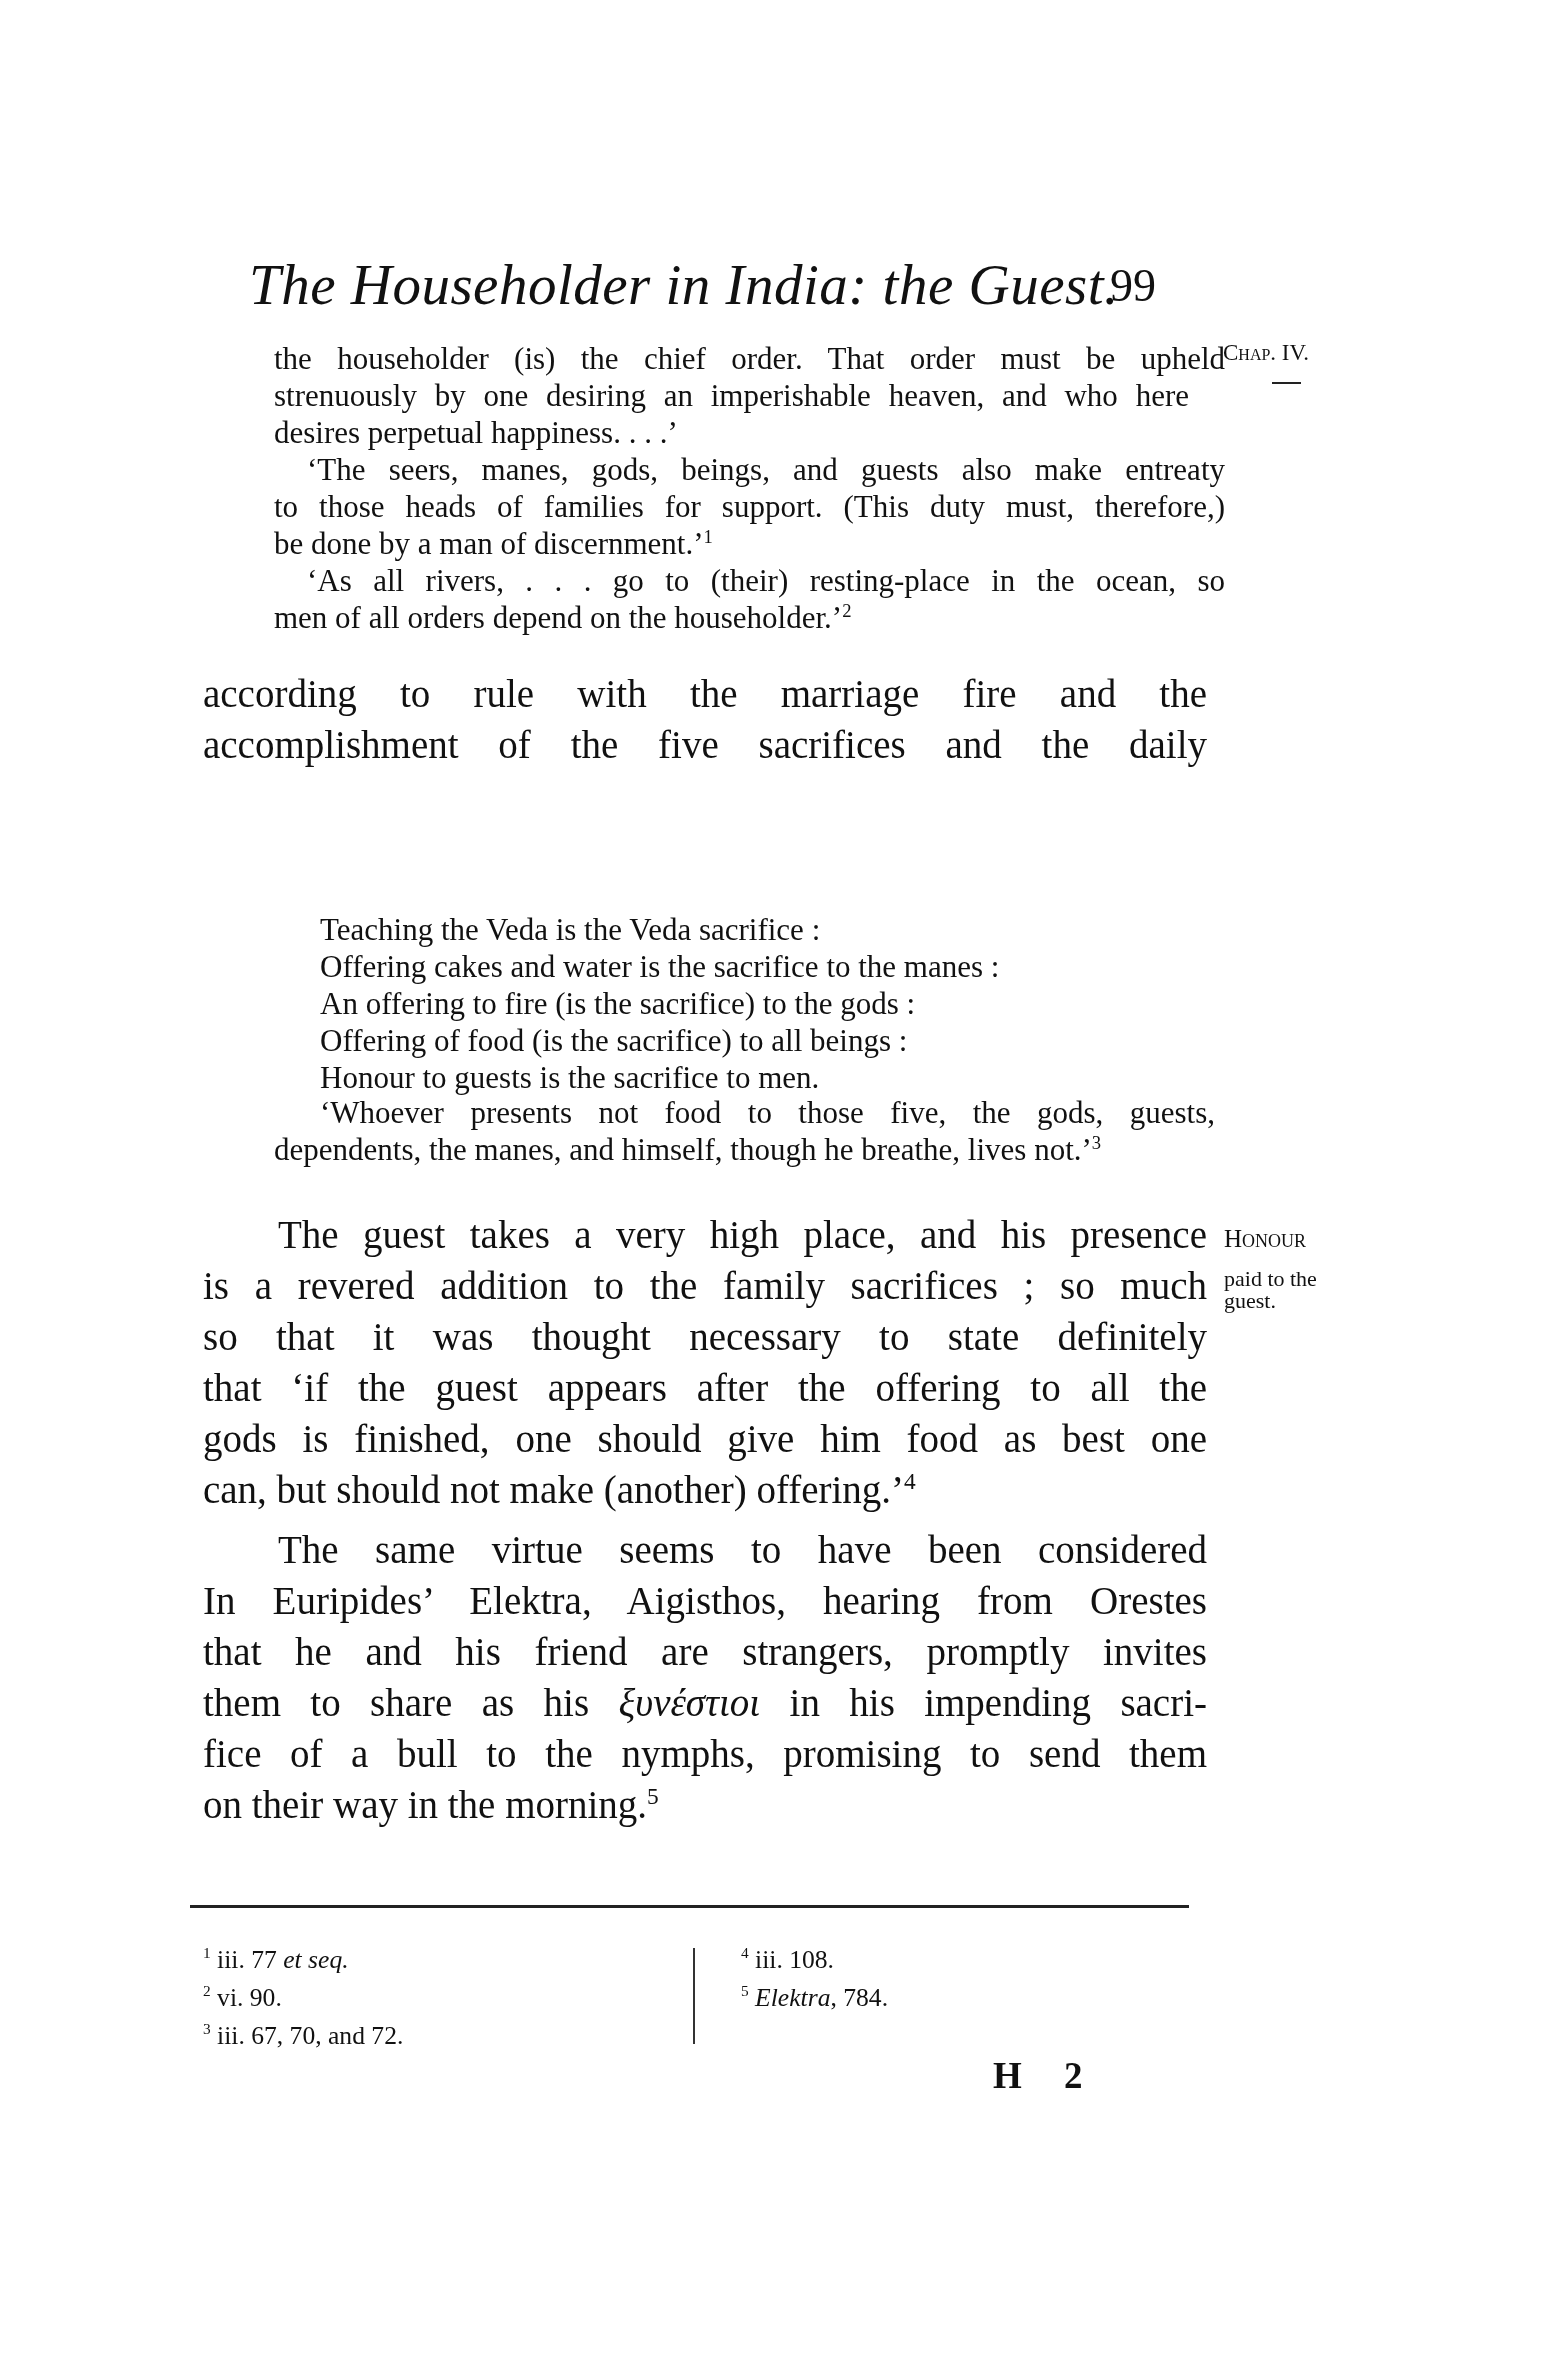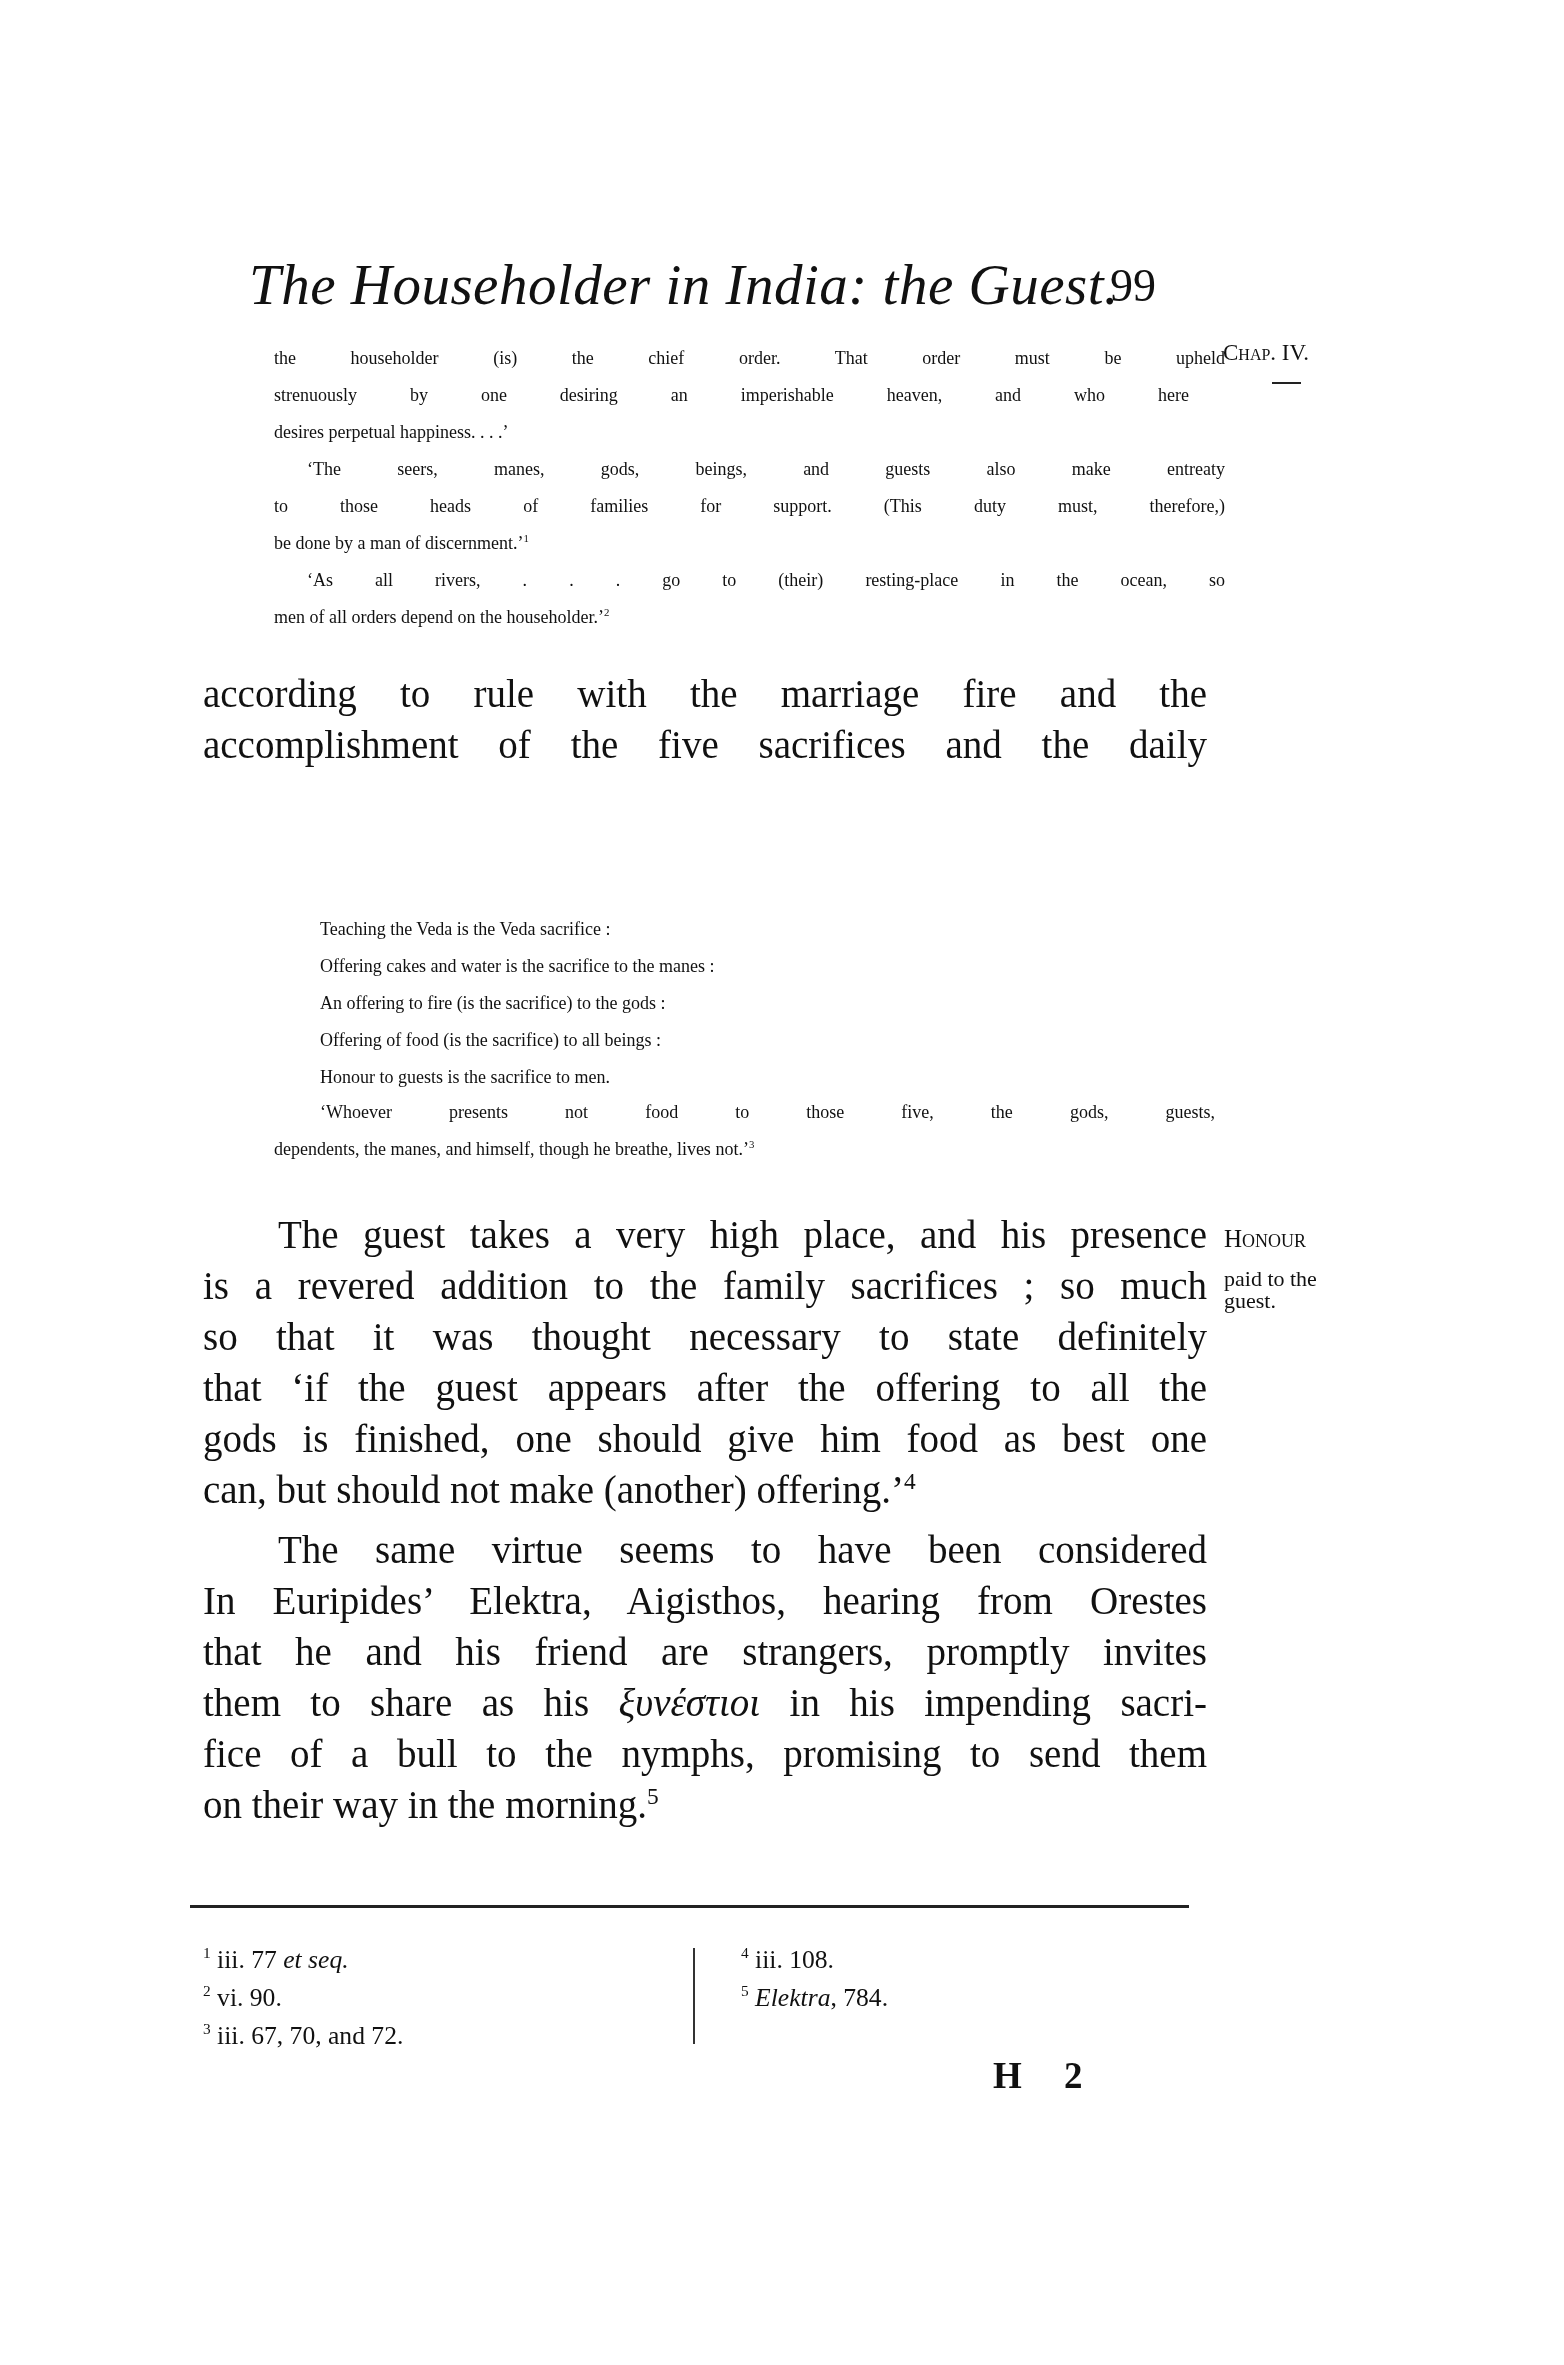--- a/index.html
+++ b/index.html
@@ -1,21 +1,21 @@
 <!DOCTYPE html>
 <html style="font-size:14.6px"><head>
 <meta charset="utf-8">
 <style>
   html, body { margin:0; padding:0; background:#ffffff; }
   body { width:1564px; height:2366px; position:relative; overflow:hidden;
          font-family:"DejaVu Serif", "Liberation Serif", serif; color:#111; }
   .abs { position:absolute; white-space:nowrap; }
   .header-title { left:249px; top:252px; font-size:57px; font-style:italic; font-family:"Liberation Serif", serif; letter-spacing:0.5px;text-align:right; }
   .page-num { left:1110px; top:240px; font-size:46px; font-family:"Liberation Serif", serif;margin-top:19px; }
-  .small { font-size:18px; font-family:"Liberation Serif", serif; line-height:37px; }
+  .small { font-size:31px; font-family:"Liberation Serif", serif; line-height:37px; }
   .quote-block { left:274px; top:340px; width:951px; }
   .line { display:block; white-space:nowrap; }
   .justify { text-align:justify; text-align-last:justify; }
   .big { font-size:39px; font-family:"Liberation Serif", serif; line-height:51px; }
   .para { left:203px; width:1004px; }
   .para .l { display:block; white-space:nowrap; text-align:justify; text-align-last:justify; }
   .para .l.last { text-align-last:left; }
   .sac-list { left:320px; top:911px; width:915px; }
   .sac-list .l { display:block; }
   .margin-note { font-size:22px; font-family:"Liberation Serif", serif; line-height:22px; }

